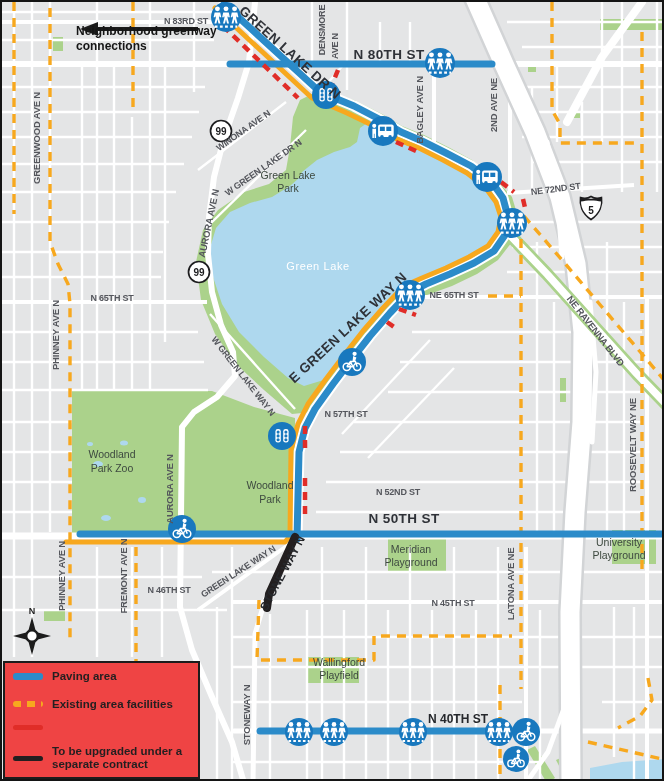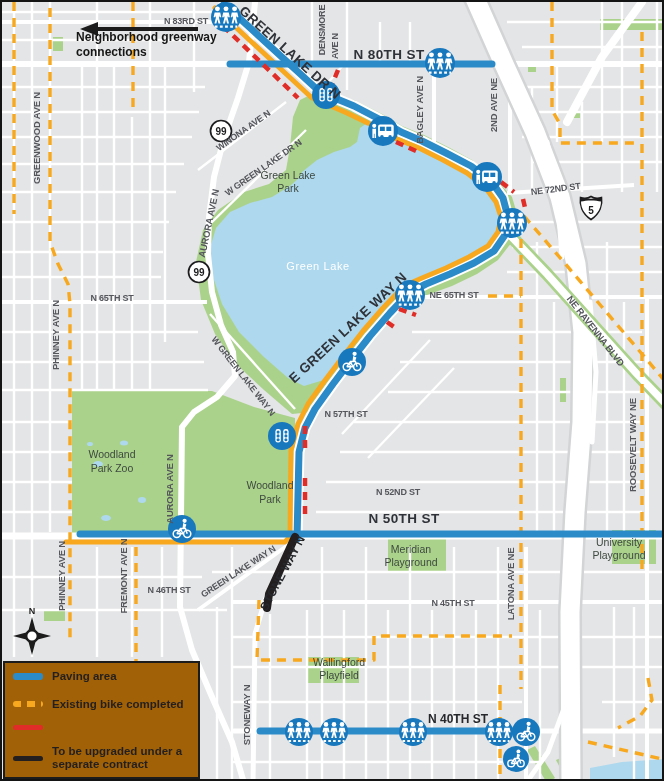--- a/index.html
+++ b/index.html
@@ -9,32 +9,32 @@
   svg{position:absolute;left:0;top:0;}
   text{font-family:"Liberation Sans","DejaVu Sans",sans-serif;text-anchor:middle;}
   .lbl-s {font-size:9px;  font-weight:700; fill:#54565c; letter-spacing:-.2px;}
   .lbl-s2{font-size:9.5px;font-weight:700; fill:#54565c; letter-spacing:-.2px;}
   .lbl-m {font-size:13.5px;font-weight:700; fill:#2f3238; letter-spacing:.4px;}
   .lbl-mb{font-size:12px; font-weight:700; fill:#26282c;}
   .lbl-p {font-size:10.5px;font-weight:400; fill:#3e4a40;}
   .lbl-w {font-size:11px; font-weight:400; fill:#ffffff; letter-spacing:.6px;}
   .lbl-shield{font-size:10px;font-weight:700;fill:#1d1d1f;}
   .compass-n{font-size:9px;font-weight:700;fill:#1c1c1c;}
-  .legend{position:absolute;left:1px;top:659px;width:197px;height:118px;background:#a16207;
+  .legend{position:absolute;left:1px;top:659px;width:197px;height:118px;background:#ef4444;
           border:2px solid #1c1c1c;box-sizing:border-box;padding:7px 8px 6px 8px;
           display:flex;flex-direction:column;justify-content:space-between;z-index:5;}
   .lrow{display:flex;align-items:center;gap:9px;}
   .ltext{font-size:11.5px;font-weight:700;color:#231f20;line-height:1.12;}
   .sw{flex:0 0 30px;height:7px;border-radius:3px;}
   .sw-blue{background:#2b8bc9;}
   .sw-orange{background:#f7a81e;}
   .sw-dash{background:repeating-linear-gradient(90deg,#f7a81e 0 8px,rgba(0,0,0,0) 8px 14px);border-radius:3px;height:6px;}
   .sw-red{background:#e02d28;height:5px;}
   .sw-black{background:#231f20;height:5px;}
-  .gnote{position:absolute;left:74px;top:28px;width:152px;font-size:12px;font-weight:700;
+  .gnote{position:absolute;left:74px;top:22px;width:152px;font-size:12px;font-weight:700;
          color:#161616;line-height:1.25;z-index:4;}
 </style>
 </head>
 <body>
 
 <div class="wrap">
 
   <svg width="660" height="777" viewBox="0 0 660 777">
     <defs>
       <g id="g-person" fill="#fff">
@@ -381,21 +381,21 @@
 
   <div class="gnote">Neighborhood greenway connections</div>
 
   <div class="legend">
     <div class="lrow">
       <span class="sw sw-blue"></span>
       <span class="ltext">Paving area</span>
     </div>
     <div class="lrow">
       <span class="sw sw-dash"></span>
-      <span class="ltext">Existing bike completed</span>
+      <span class="ltext">Existing area facilities</span>
     </div>
     <div class="lrow">
       <span class="sw sw-red"></span>
     </div>
     <div class="lrow">
       <span class="sw sw-black"></span>
       <span class="ltext">To be upgraded under a separate contract</span>
     </div>
   </div>
 

